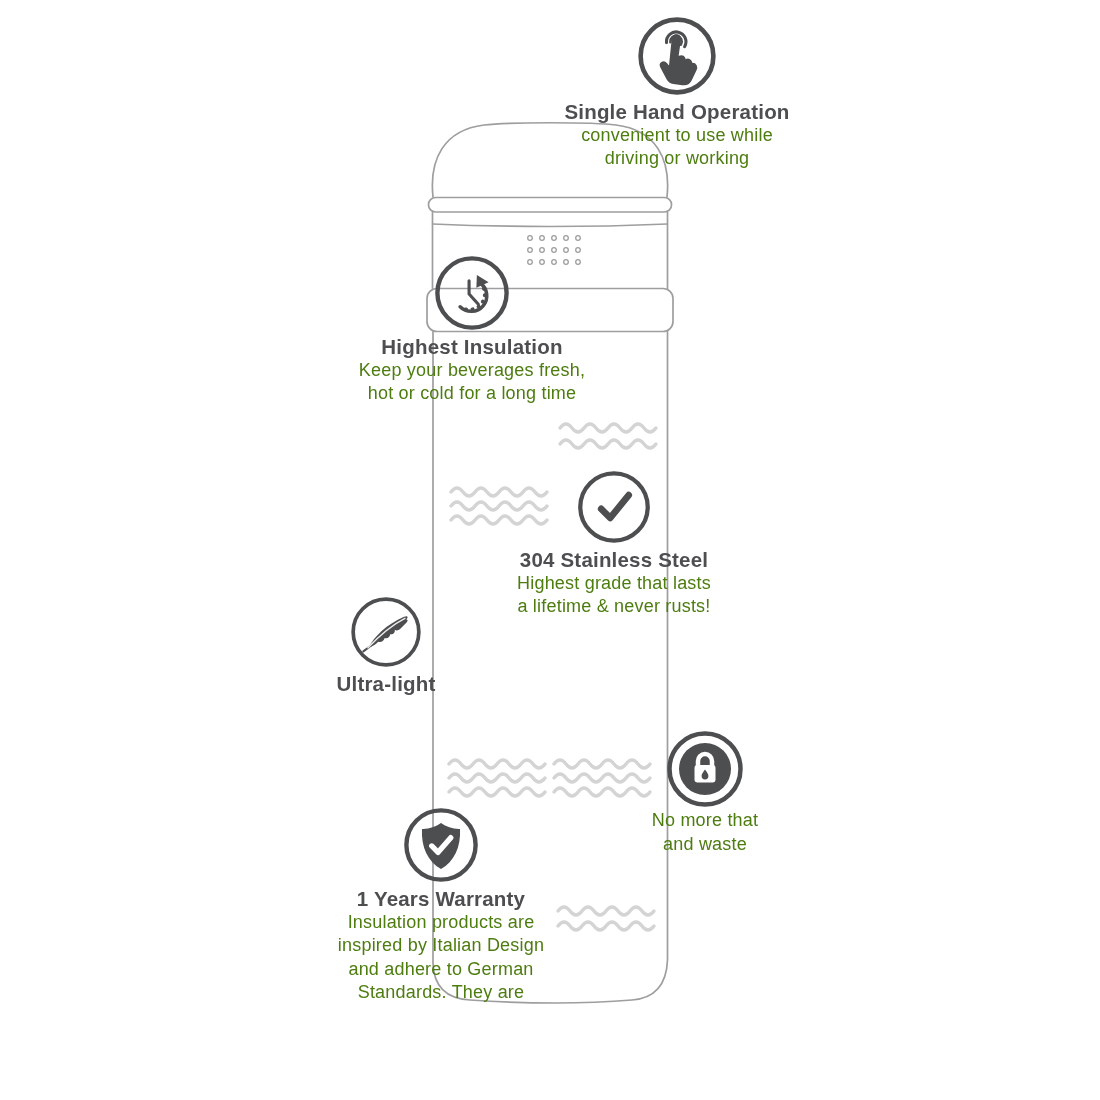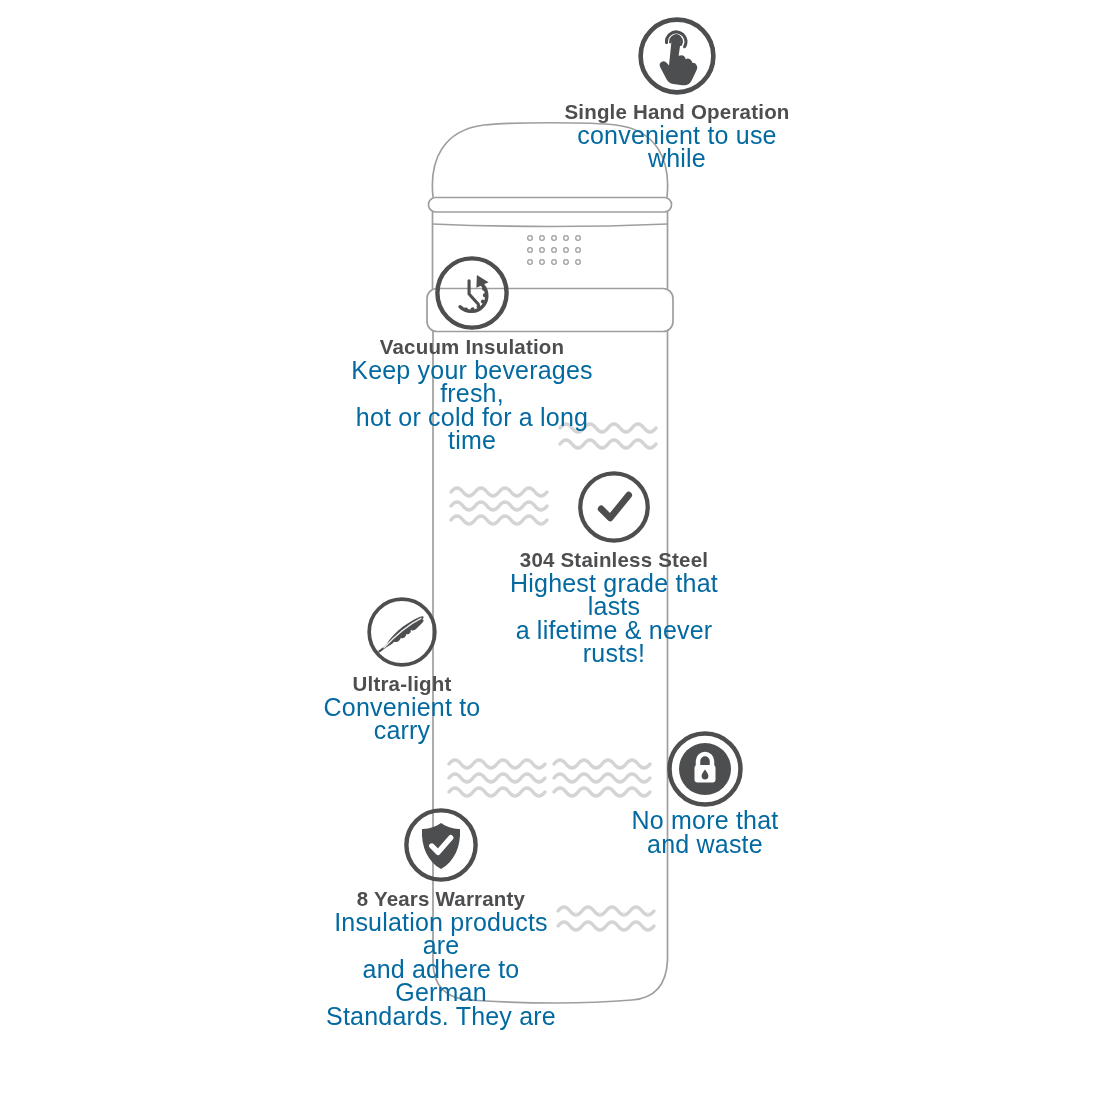--- a/index.html
+++ b/index.html
@@ -4,21 +4,21 @@
 <style>
   html,body{margin:0;padding:0;background:#ffffff;}
   .canvas{
     position:relative;width:1100px;height:1100px;background:#ffffff;overflow:hidden;
     font-family:"Liberation Sans", sans-serif;color:#58595b;
   }
   .bottle-svg{position:absolute;left:0;top:0;z-index:0;}
   .callout{position:absolute;z-index:2;text-align:center;}
   .callout .icon{display:block;margin:0 auto;}
   .feat-title{font-weight:bold;font-size:20.5px;line-height:23.5px;margin-top:3px;letter-spacing:.2px;color:#4d4e50;}
-  .feat-line{font-size:25px;line-height:23.5px;letter-spacing:.2px;color:#0369a1;}
+  .feat-line{font-size:18px;line-height:23.5px;letter-spacing:.2px;color:#4d7c0f;}
 </style>
 </head>
 <body>
 
 <div class="canvas">
 
   <svg class="bottle-svg" width="1100" height="1100" viewBox="0 0 1100 1100">
     <defs>
       <path id="wave" d="M0 0 q6 -8 12 0 t12 0 t12 0 t12 0 t12 0 t12 0 t12 0 t12 0" fill="none"></path>
     </defs>
@@ -81,73 +81,74 @@
     <svg class="icon" width="82" height="82" viewBox="0 0 80 80">
       <circle cx="40" cy="40" r="35.5" fill="none" stroke="#4d4e50" stroke-width="4.5"></circle>
       <g transform="rotate(8 40 44)">
         <path d="M27.5 28.5 A 9.5 9.5 0 1 1 45.5 30" fill="none" stroke="#4d4e50" stroke-width="3" stroke-linecap="round"></path>
         <path d="M31.2 27.5 A 5.5 5.5 0 1 1 41.6 28.4" fill="none" stroke="#4d4e50" stroke-width="2.6" stroke-linecap="round"></path>
         <path fill="#4d4e50" d="M32 24 q0-5 4.5-5 q4.5 0 4.5 5 v15.5 l1.5-.5 q3.5-1 5 1.5 l.8 1.4 q2-1.6 4.5-.3 q2 1 2.3 3 q3-.6 4.6 1.6 q1.4 2 .6 4.6 l-3.2 10.4 q-1.8 6.3-8.6 6.3 h-8.8 q-4.6 0-7.2-3.6 l-7.6-10.6 q-2.3-3.2 .3-5.4 q2.6-2.2 5.4 .2 l2.4 2.2 z"></path>
       </g>
     </svg>
     <div class="feat-title">Single Hand Operation</div>
     <div class="feat-line">convenient to use while</div>
+    <div class="feat-line">driving or working</div>
   </div>
 
   <div class="callout" style="left:342px;top:254px;width:260px;">
     <svg class="icon" width="78" height="78" viewBox="0 0 80 80">
       <circle cx="40" cy="40" r="35.5" fill="none" stroke="#4d4e50" stroke-width="4.5"></circle>
       <path d="M27.8 54.1 A 16 16 0 1 0 48.3 29.7" fill="none" stroke="#4d4e50" stroke-width="3.6" stroke-linecap="round"></path>
       <path d="M45 21.5 L57 29 L44.5 34.5 Z" fill="#4d4e50"></path>
       <path d="M52 35.5 A 16 16 0 0 1 30.2 55.5" fill="none" stroke="#4d4e50" stroke-width="3.6" stroke-linecap="round" stroke-dasharray="0.5 6.2"></path>
       <path d="M37 41 V27.5 M37 41 L46.5 51.5" fill="none" stroke="#4d4e50" stroke-width="3.2" stroke-linecap="round"></path>
     </svg>
-    <div class="feat-title">Vacuum Insulation</div>
+    <div class="feat-title">Highest Insulation</div>
     <div class="feat-line">Keep your beverages fresh,</div>
     <div class="feat-line">hot or cold for a long time</div>
   </div>
 
   <div class="callout" style="left:494px;top:469px;width:240px;">
     <svg class="icon" width="76" height="76" viewBox="0 0 80 80">
       <circle cx="40" cy="40" r="35.5" fill="none" stroke="#4d4e50" stroke-width="4.5"></circle>
       <path d="M26.5 42 L36 51.5 L55.5 27.5" fill="none" stroke="#4d4e50" stroke-width="7" stroke-linecap="round" stroke-linejoin="round"></path>
     </svg>
     <div class="feat-title">304 Stainless Steel</div>
     <div class="feat-line">Highest grade that lasts</div>
     <div class="feat-line">a lifetime &amp; never rusts!</div>
   </div>
 
-  <div class="callout" style="left:292px;top:595px;width:220px;">
+  <div class="callout" style="left:276px;top:595px;width:220px;">
     <svg class="icon" width="74" height="74" viewBox="0 0 80 80">
       <circle cx="40" cy="40" r="35.5" fill="none" stroke="#4d4e50" stroke-width="4"></circle>
       <path d="M15.5 61 L34 47" fill="none" stroke="#4d4e50" stroke-width="2.2" stroke-linecap="round"></path>
       <path fill="#4d4e50" d="M21.5 56.5 C 27 45 41 31.5 59.5 23.5 C 63.5 22 64.5 23.5 62 26.5 C 63.5 26.5 64 27.5 62.5 29.5 L 55.5 36.5 C 53 39 50.5 38.5 49.5 37.5 C 50 40.5 48 43 44.5 42.5 C 44.5 45.5 41.5 47.5 38.5 46.5 C 38 49.5 35 51.5 31.5 50.5 C 29 53.5 25 55.5 21.5 56.5 Z"></path>
       <path d="M20 57.5 C 30 47 45 33 61 25" fill="none" stroke="#ffffff" stroke-width="1.4" opacity="0.9"></path>
     </svg>
     <div class="feat-title">Ultra-light</div>
-    <div class="feat-line">Convenient to carry</div>
   </div>
 
   <div class="callout" style="left:595px;top:729px;width:220px;">
     <svg class="icon" width="80" height="80" viewBox="0 0 80 80">
       <circle cx="40" cy="40" r="35.5" fill="none" stroke="#4d4e50" stroke-width="4.5"></circle>
       <circle cx="40" cy="40" r="26" fill="#4d4e50"></circle>
       <path d="M33 37 v-5 a7 7 0 0 1 14 0 v5" fill="none" stroke="#ffffff" stroke-width="4.5"></path>
       <rect x="29.5" y="36" width="21" height="17.5" rx="3" fill="#ffffff"></rect>
       <path d="M40 40.5 c-2.6 3.4 -3.4 5 -3.4 6.6 a3.4 3.4 0 0 0 6.8 0 c0 -1.6 -0.8 -3.2 -3.4 -6.6 Z" fill="#4d4e50"></path>
     </svg>
     <div class="feat-line">No more that</div>
     <div class="feat-line">and waste</div>
   </div>
 
   <div class="callout" style="left:320px;top:806px;width:242px;">
     <svg class="icon" width="78" height="78" viewBox="0 0 80 80">
       <circle cx="40" cy="40" r="35.5" fill="none" stroke="#4d4e50" stroke-width="4.5"></circle>
       <path fill="#4d4e50" d="M40 17.5 C 45.5 21.5 52.5 23.8 59.5 23.5 C 60.5 42 53.5 57 40 64.5 C 26.5 57 19.5 42 20.5 23.5 C 27.5 23.8 34.5 21.5 40 17.5 Z"></path>
       <path d="M30.5 41 L37 47.5 L50 32.5" fill="none" stroke="#ffffff" stroke-width="5.5" stroke-linecap="round" stroke-linejoin="round"></path>
     </svg>
-    <div class="feat-title">8 Years Warranty</div>
+    <div class="feat-title">1 Years Warranty</div>
     <div class="feat-line">Insulation products are</div>
+    <div class="feat-line">inspired by Italian Design</div>
     <div class="feat-line">and adhere to German</div>
     <div class="feat-line">Standards. They are</div>
   </div>
 
 </div>
 
 </body></html>

